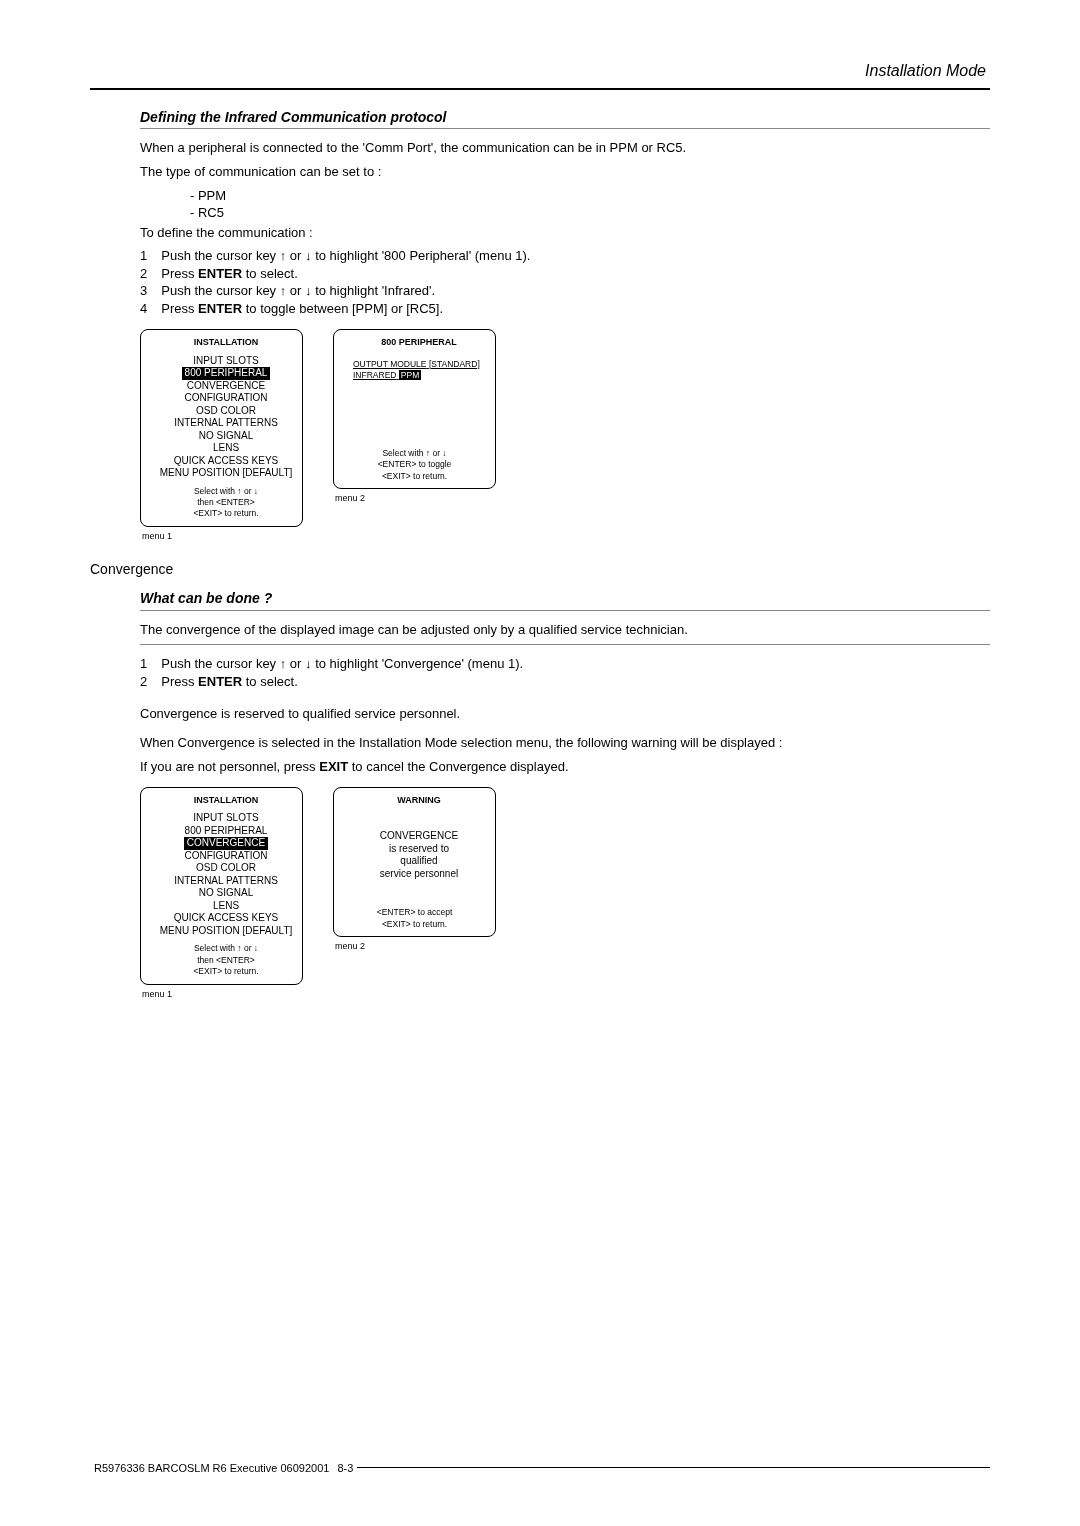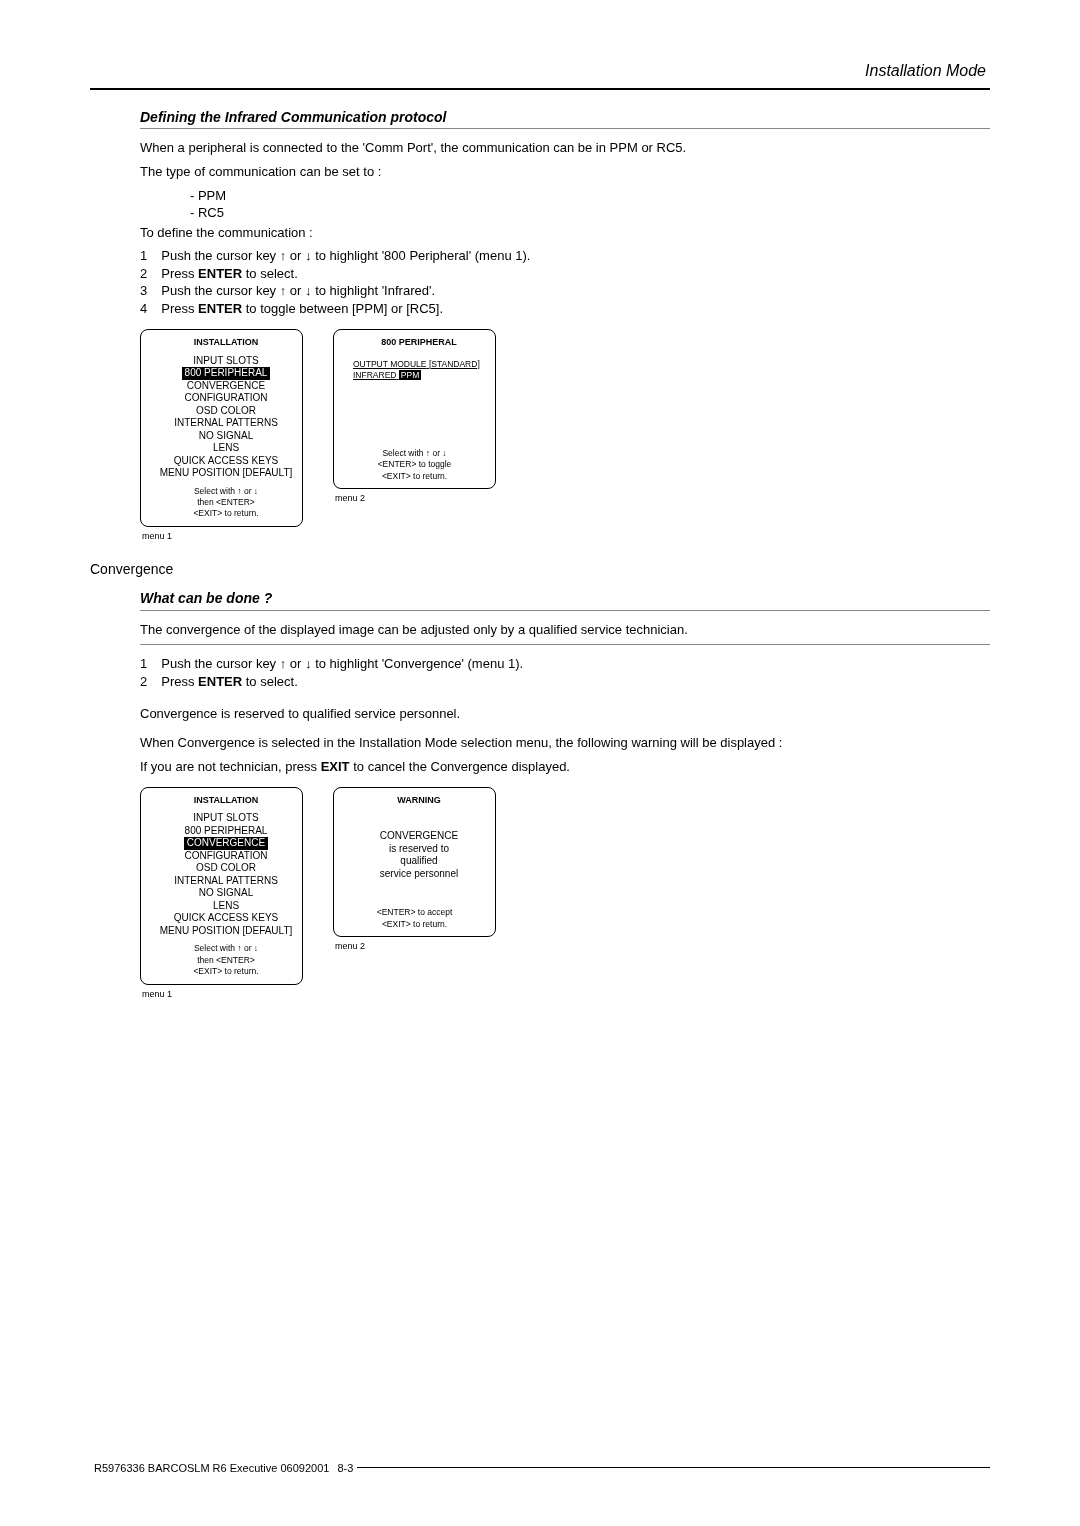--- a/index.html
+++ b/index.html
@@ -253,21 +253,21 @@
       <span>
         <span>Press </span><span class="bold">ENTER</span><span> to select.</span>
       </span>
     </div>
   </div>
 
   <div class="para" style="margin-top:14px; margin-bottom:0">Convergence is reserved to qualified service personnel.</div>
 
   <div class="para" style="margin-top:12px">When Convergence is selected in the Installation Mode selection menu, the following warning will be displayed :</div>
   <div class="para" style="margin-top:0">
-    <span>If you are not technician, press </span><span class="bold">EXIT</span><span> to cancel the Convergence displayed.</span>
+    <span>If you are not personnel, press </span><span class="bold">EXIT</span><span> to cancel the Convergence displayed.</span>
   </div>
 
   <div class="menu-row">
     <div class="menu-col">
       <div class="menu-box">
         <div class="mb-title">INSTALLATION</div>
         <div>
           <div class="mb-item">INPUT SLOTS</div>
           <div class="mb-item">800 PERIPHERAL</div>
           <div><span class="mb-item hl">CONVERGENCE</span></div>

